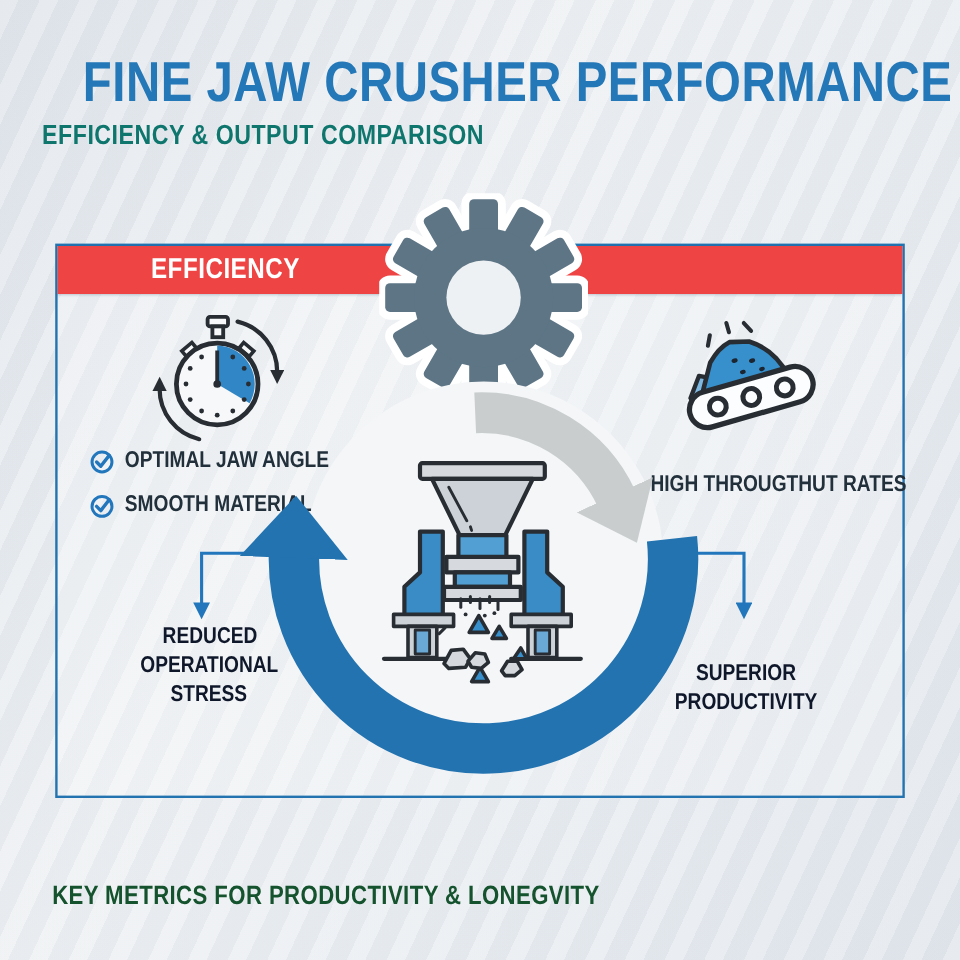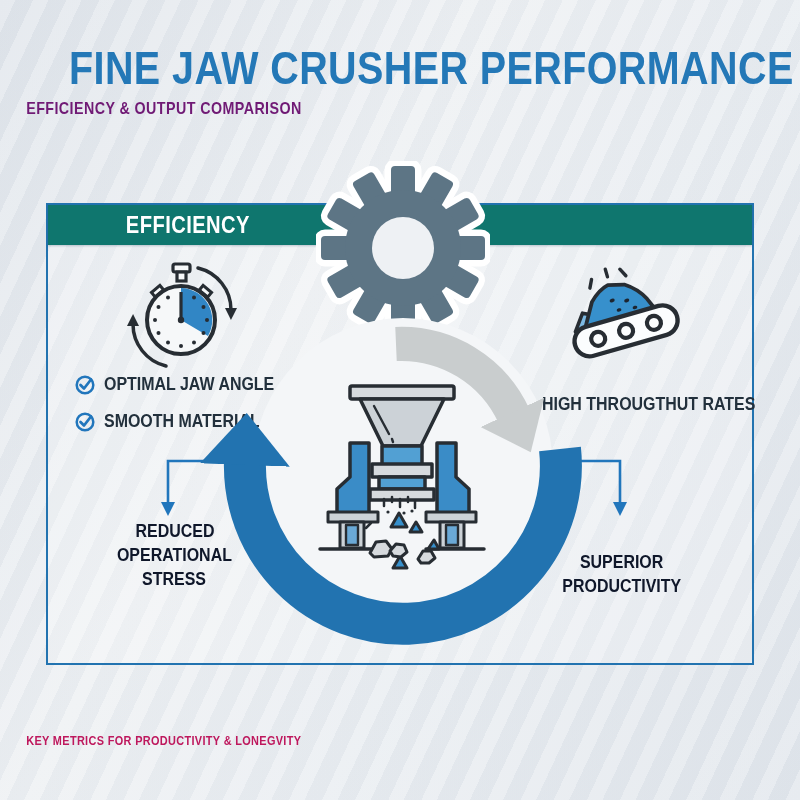--- a/index.html
+++ b/index.html
@@ -9,31 +9,31 @@
     background:
       repeating-linear-gradient(115deg, rgba(255,255,255,.20) 0 14px, rgba(170,182,196,.07) 14px 30px),
       linear-gradient(120deg,#e0e5eb 0%,#edf0f3 38%,#e9edf1 62%,#e1e6ec 100%);
     color:#21303e;
   }
   .abs{position:absolute;}
   .cn{display:inline-block;transform:scaleX(.84);transform-origin:50% 50%;white-space:nowrap;}
   .cnl{display:inline-block;transform:scaleX(.84);transform-origin:0 50%;white-space:nowrap;}
   .center{width:100%;}
   .title{top:40px;font-size:47px;font-weight:700;color:#2478b7;letter-spacing:.5px;}
-  .subtitle{top:99px;font-size:17px;font-weight:700;color:#701a75;letter-spacing:.5px;}
+  .subtitle{top:99px;font-size:23px;font-weight:700;color:#0f766e;letter-spacing:.5px;}
   .panel{left:46px;top:203px;width:708px;height:462px;border:2px solid #2273b0;
          box-sizing:border-box;background:rgba(255,255,255,.22);}
-  .bar{position:absolute;left:0;top:0;right:0;height:40px;background:#0f766e;
+  .bar{position:absolute;left:0;top:0;right:0;height:40px;background:#ef4444;
        box-shadow:0 1px 2px rgba(30,60,90,.25);}
   .bar-label{position:absolute;top:0;height:40px;width:200px;display:flex;align-items:center;
              justify-content:center;color:#fff;font-size:24px;font-weight:700;letter-spacing:.5px;}
   .list{display:flex;flex-direction:column;gap:14px;}
   .list-row{display:flex;align-items:center;gap:8px;height:23px;font-size:19px;font-weight:700;color:#22303c;}
   .callout{font-size:19px;font-weight:700;color:#0f172a;text-align:center;line-height:24px;}
-  .footer{top:733px;font-size:13px;font-weight:700;color:#be185d;letter-spacing:.4px;}
+  .footer{top:733px;font-size:22px;font-weight:700;color:#14532d;letter-spacing:.4px;}
   svg{display:block;}
 </style>
 </head>
 <body>
 
 <svg width="0" height="0" class="abs" aria-hidden="true">
   <defs>
     <marker id="mBlueBig" markerUnits="userSpaceOnUse" markerWidth="54" markerHeight="90" refX="5" refY="45" orient="auto">
       <path d="M0,0 L52,45 L0,90 Z" fill="#2273b0"></path>
     </marker>

